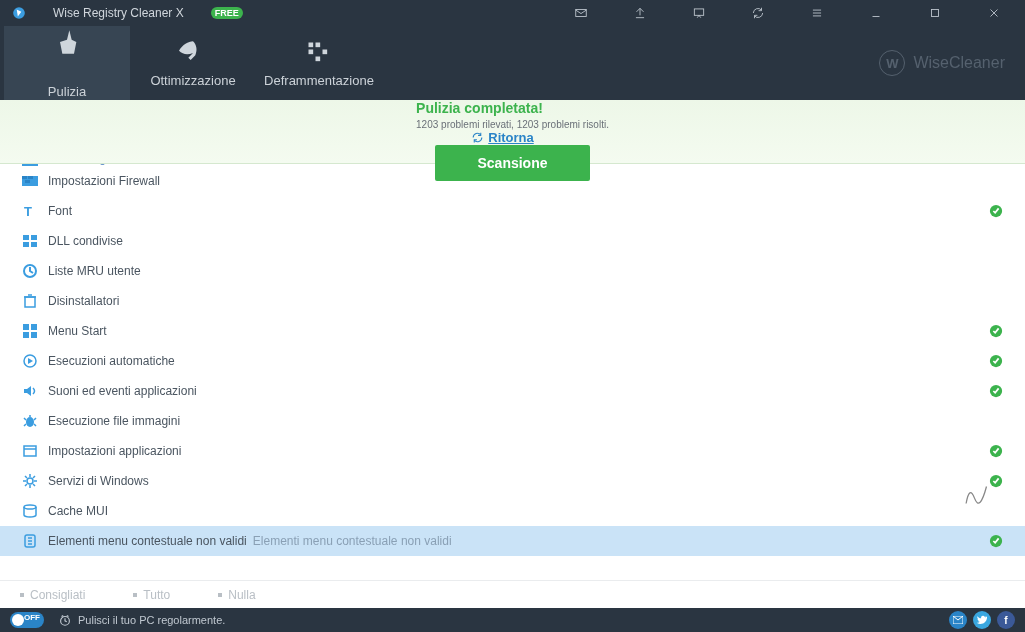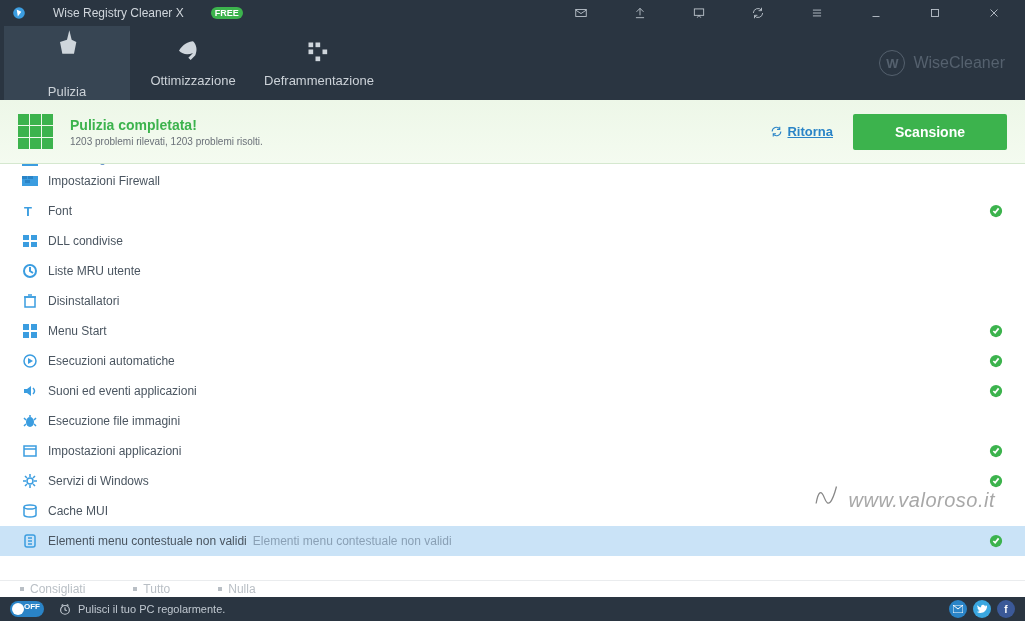--- a/index.html
+++ b/index.html
@@ -13,40 +13,40 @@
     .titlebar-btn { padding: 0 12px; height: 26px; display: flex; align-items: center; cursor: pointer; color: #c0c8d0; }
     .titlebar-btn svg { width: 14px; height: 14px; }
     
     .tabbar { height: 74px; background: #2a3541; display: flex; align-items: stretch; padding: 0 0 0 4px; position: relative; }
     .tab { width: 126px; display: flex; flex-direction: column; align-items: center; justify-content: center; color: #ccd2d8; font-size: 13px; cursor: pointer; gap: 6px; }
     .tab.active { background: #374553; gap: 28px; }
     .tab-icon { width: 28px; height: 28px; display: flex; align-items: center; justify-content: center; }
     .brand { position: absolute; right: 20px; top: 50%; transform: translateY(-50%); display: flex; align-items: center; color: #55616e; font-size: 16px; gap: 8px; }
     .brand-circle { width: 26px; height: 26px; border: 1.5px solid #55616e; border-radius: 50%; display: flex; align-items: center; justify-content: center; font-size: 13px; font-weight: bold; }
     
-    .banner { height: 64px; background: linear-gradient(#edf7e8,#f4fbf0); border-bottom: 1px solid #d5e8cf; display: flex; align-items: center; padding: 0 18px; }
+    .banner { height: 64px; background: linear-gradient(#edf7e8,#f4fbf0); border-bottom: 1px solid #d5e8cf; display: flex; align-items: center; padding: 0 18px; flex-direction: column; }
     .banner-grid { width: 36px; height: 36px; margin-right: 16px; }
     .banner-text { flex: 1; }
     .banner-title { color: #3cb34d; font-weight: bold; font-size: 14px; margin-bottom: 3px; }
     .banner-sub { color: #6a7078; font-size: 10px; }
     .banner-return { display: flex; align-items: center; color: #2a84c7; font-size: 13px; font-weight: 600; text-decoration: underline; cursor: pointer; margin-right: 20px; gap: 4px; }
     .scan-btn { background: #3cb34d; color: #fff; border: none; padding: 10px 42px; font-size: 14px; font-weight: 600; cursor: pointer; border-radius: 2px; }
     
     .list-wrap { height: 416px; overflow-y: auto; position: relative; }
     .list-row { display: flex; align-items: center; height: 30px; padding: 0 22px; font-size: 12px; color: #4a5560; }
     .list-row.selected { background: #cae3f7; }
     .row-icon { width: 16px; height: 16px; margin-right: 10px; flex-shrink: 0; }
     .row-label { flex: 0 0 auto; }
     .row-extra { color: #8aa0b5; margin-left: 6px; }
     .row-spacer { flex: 1; }
     .row-check { width: 14px; height: 14px; }
     .list-row.cut { height: 16px; margin-top: -14px; color: #4a7fbf; }
     .watermark { position: absolute; right: 30px; bottom: 68px; color: #a8a8a8; font-family: Georgia, serif; font-style: italic; font-size: 20px; letter-spacing: .5px; pointer-events: none; display: flex; align-items: flex-end; gap: 4px;}
     
-    .filterbar { height: 17px; display: flex; align-items: center; padding: 0 20px; gap: 48px; font-size: 12px; color: #b9bfc5; border-top: 1px solid #eaecee; }
+    .filterbar { height: 28px; display: flex; align-items: center; padding: 0 20px; gap: 48px; font-size: 12px; color: #b9bfc5; border-top: 1px solid #eaecee; }
     .filter-item { display: flex; align-items: center; gap: 6px; cursor: pointer; }
     .dot { width: 4px; height: 4px; background: #b9bfc5; }
     
     .footer { height: 24px; background: #2a3541; display: flex; align-items: center; padding: 0 10px; color: #c0c8d0; font-size: 11px; }
     .toggle { width: 34px; height: 16px; background: #2a84c7; border-radius: 8px; position: relative; margin-right: 10px; }
     .toggle-knob { width: 12px; height: 12px; background: #fff; border-radius: 50%; position: absolute; top: 2px; left: 2px; }
     .toggle-label { position: absolute; right: 4px; top: 1px; font-size: 8px; color: #fff; font-weight: bold; }
     .footer-icon { margin: 0 6px 0 4px; }
     .footer-spacer { flex: 1; }
     .social { width: 18px; height: 18px; border-radius: 50%; display: flex; align-items: center; justify-content: center; margin-left: 6px; color: #fff; font-size: 10px; font-weight: bold; cursor: pointer; }
@@ -320,21 +320,20 @@
     <div class="row-spacer"></div>
     <svg class="row-check" viewBox="0 0 16 16">
         <circle cx="8" cy="8" r="7" fill="#3cb34d"></circle>
         <path d="M5 8l2 2 4-5" stroke="#fff" stroke-width="2" fill="none"></path>
       </svg>
   </div>
   <div class="watermark">
     <svg width="34" height="34" viewBox="0 0 40 40">
         <path d="M6 30 Q10 8 16 24 Q22 40 30 10" stroke="#888" stroke-width="1.5" fill="none"></path>
       </svg>
-    <span>www.valoroso.it</span>
   </div>
 </div>
 
 <div class="filterbar">
   <div class="filter-item">
       <span class="dot"></span>
       <span>Consigliati</span>
     </div>
   <div class="filter-item">
       <span class="dot"></span>

